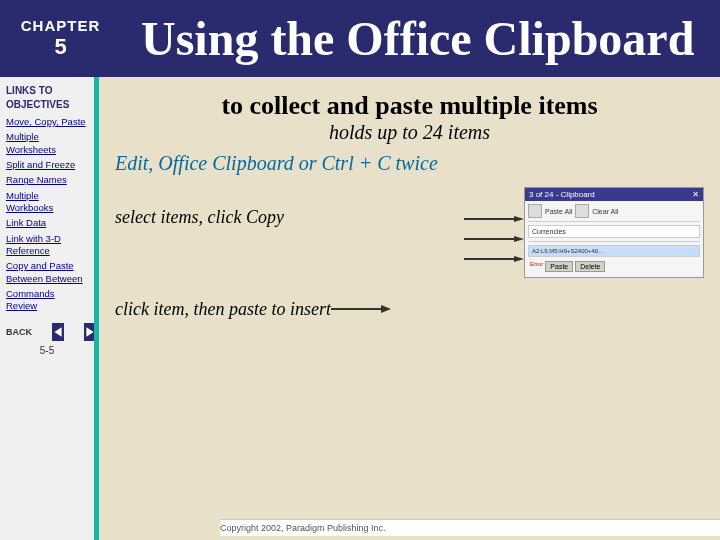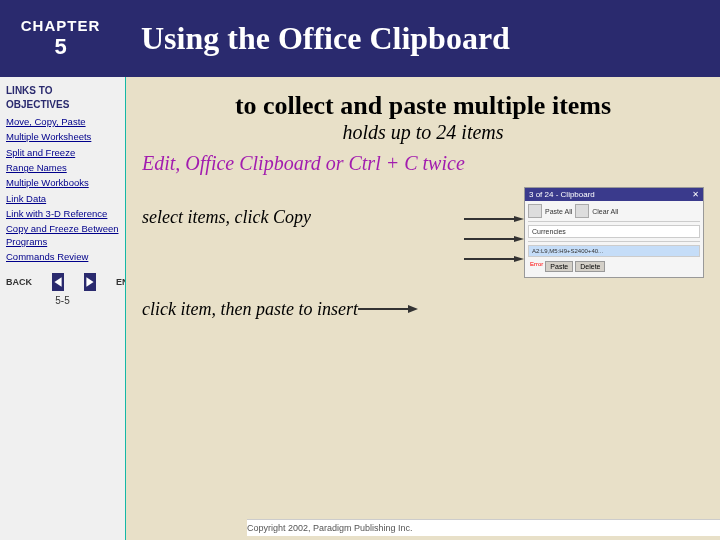--- a/index.html
+++ b/index.html
@@ -39,36 +39,36 @@
     }
     .header-title-area {
       flex: 1;
       background: #2a2a6e;
       display: flex;
       align-items: center;
       padding-left: 20px;
     }
     .header-title-text {
       color: #fff;
-      font-size: 32px;
+      font-size: 48px;
       font-weight: bold;
       font-family: 'Times New Roman', serif;
     }
 
     
     .main {
       display: flex;
       height: calc(540px - 77px);
     }
 
     
     .sidebar {
-      width: 126px;
+      width: 99px;
       background: #f0f0f0;
-      border-right: 1px solid #14b8a6;
+      border-right: 5px solid #14b8a6;
       padding: 8px 6px;
       overflow-y: auto;
       flex-shrink: 0;
     }
     .sidebar-section {
       margin-bottom: 6px;
     }
     .sidebar-heading {
       font-size: 10px;
       font-weight: bold;
@@ -142,21 +142,21 @@
     .content-line2 {
       font-size: 20px;
       font-style: italic;
       font-family: 'Times New Roman', serif;
       color: #000;
     }
     .content-line3 {
       font-size: 20px;
       font-style: italic;
       font-family: 'Times New Roman', serif;
-      color: #a21caf;
+      color: #0369a1;
       margin-top: 6px;
       text-align: left;
     }
 
     .select-text {
       font-size: 18px;
       font-style: italic;
       font-family: 'Times New Roman', serif;
       color: #000;
       flex: 1;
@@ -277,21 +277,21 @@
       <div class="sidebar-heading">LINKS TO</div>
       <div class="sidebar-heading">OBJECTIVES</div>
     </div>
     <a class="sidebar-link">Move, Copy, Paste</a>
     <a class="sidebar-link">Multiple Worksheets</a>
     <a class="sidebar-link">Split and Freeze</a>
     <a class="sidebar-link">Range Names</a>
     <a class="sidebar-link">Multiple Workbooks</a>
     <a class="sidebar-link">Link Data</a>
     <a class="sidebar-link">Link with 3-D Reference</a>
-    <a class="sidebar-link">Copy and Freeze Between Programs</a>
+    <a class="sidebar-link">Copy and Paste Between Between</a>
     <a class="sidebar-link">Commands Review</a>
 
     <div class="nav-buttons">
       <span class="nav-label">BACK</span>
       <button class="nav-btn">
         <svg viewBox="0 0 10 10">
             <polygon points="8,1 2,5 8,9" fill="white"></polygon>
           </svg>
       </button>
       <button class="nav-btn">

